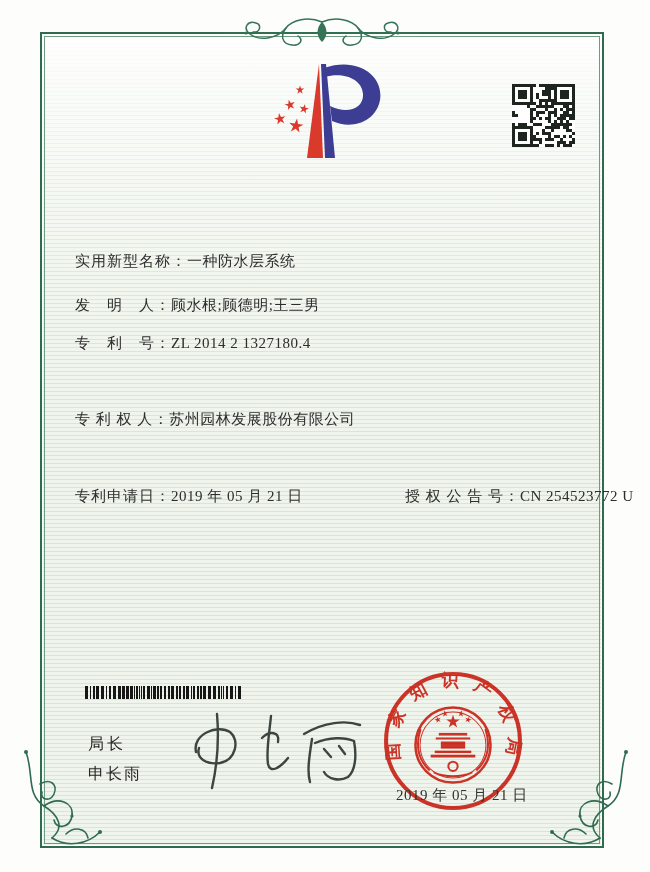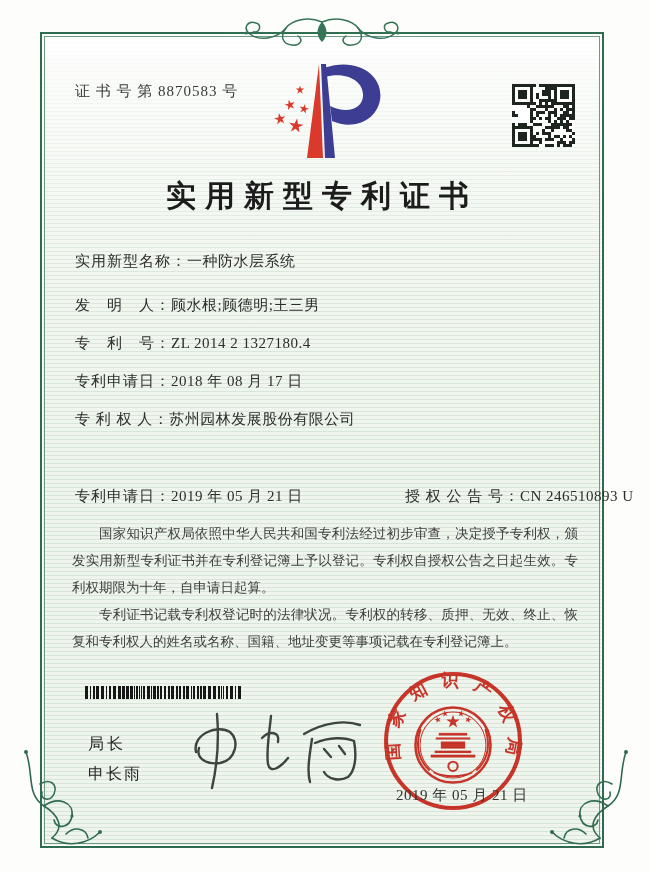--- a/index.html
+++ b/index.html
@@ -95,21 +95,20 @@
       <path d="M28,58 C42,48 58,54 56,68 C54,80 40,82 38,72"></path>
       <path d="M36,90 C52,100 72,96 84,84"></path>
       <path d="M24,36 C34,30 42,36 38,46 C34,54 24,52 26,44"></path>
       <path d="M50,86 C58,78 70,80 72,90"></path>
       <circle cx="10" cy="4" r="2" fill="#2f6b50" stroke="none"></circle>
       <circle cx="84" cy="84" r="2" fill="#2f6b50" stroke="none"></circle>
       <circle cx="56" cy="68" r="1.6" fill="#2f6b50" stroke="none"></circle>
     </svg>
   </div>
 
-  <div class="cert-no">证 书 号 第 8870583 号</div>
 
   <div class="logo">
     <svg width="124" height="106" viewBox="0 0 124 106">
       <defs>
         <path id="star2" d="M0,-1L0.225,-0.309L0.951,-0.309L0.363,0.118L0.588,0.809L0,0.382L-0.588,0.809L-0.363,0.118L-0.951,-0.309L-0.225,-0.309Z"></path>
       </defs>
       <polygon points="39,98 51,4 55,98" fill="#d93a2b"></polygon>
       <polygon points="57,98 53,4 58,4 67,98" fill="#3d3d93"></polygon>
       <path d="M56,8 C90,-4 116,16 112,40 C108,62 84,70 64,61 L62,46 C80,55 96,48 95,34 C94,18 74,12 57,17 Z" fill="#3d3d93"></path>
       <use href="#star2" transform="translate(32,30) scale(4.5)" fill="#d93a2b"></use>
@@ -356,46 +355,38 @@
       <i style="left:24px;top:60px"></i>
       <i style="left:33px;top:60px"></i>
       <i style="left:36px;top:60px"></i>
       <i style="left:39px;top:60px"></i>
       <i style="left:45px;top:60px"></i>
       <i style="left:51px;top:60px"></i>
       <i style="left:54px;top:60px"></i>
       <i style="left:57px;top:60px"></i>
     </div>
 
-  <div class="title">实用新型专利证书</div>
 
   <div class="row" style="top:252px;">
     <span class="lbl">实用新型名称：</span><span class="val">一种防水层系统</span>
   </div>
   <div class="row" style="top:296px;">
     <span class="lbl">发　明　人：</span><span class="val">顾水根;顾德明;王三男</span>
   </div>
   <div class="row" style="top:334px;">
     <span class="lbl">专　利　号：</span><span class="val">ZL 2014 2 1327180.4</span>
   </div>
-  <div class="row" style="top:372px;">
-    <span class="lbl">专利申请日：</span><span class="val">2018 年 08 月 17 日</span>
-  </div>
   <div class="row" style="top:410px;">
     <span class="lbl">专 利 权 人：</span><span class="val">苏州园林发展股份有限公司</span>
   </div>
   <div class="row" style="top:487px;">
     <span class="lbl">专利申请日：</span><span class="val">2019 年 05 月 21 日</span>
-    <span class="grant2"><span class="lbl">授 权 公 告 号：</span><span class="val">CN 246510893 U</span></span>
-  </div>
-
-  <div class="paras">
-    <p>国家知识产权局依照中华人民共和国专利法经过初步审查，决定授予专利权，颁发实用新型专利证书并在专利登记簿上予以登记。专利权自授权公告之日起生效。专利权期限为十年，自申请日起算。</p>
-    <p>专利证书记载专利权登记时的法律状况。专利权的转移、质押、无效、终止、恢复和专利权人的姓名或名称、国籍、地址变更等事项记载在专利登记簿上。</p>
-  </div>
+    <span class="grant2"><span class="lbl">授 权 公 告 号：</span><span class="val">CN 254523772 U</span></span>
+  </div>
+
 
   <div class="barcode">
       <i style="left:0px;width:3px"></i>
       <i style="left:5px;width:1px"></i>
       <i style="left:8px;width:2px"></i>
       <i style="left:11px;width:3px"></i>
       <i style="left:16px;width:3px"></i>
       <i style="left:21px;width:1px"></i>
       <i style="left:24px;width:2px"></i>
       <i style="left:28px;width:3px"></i>

